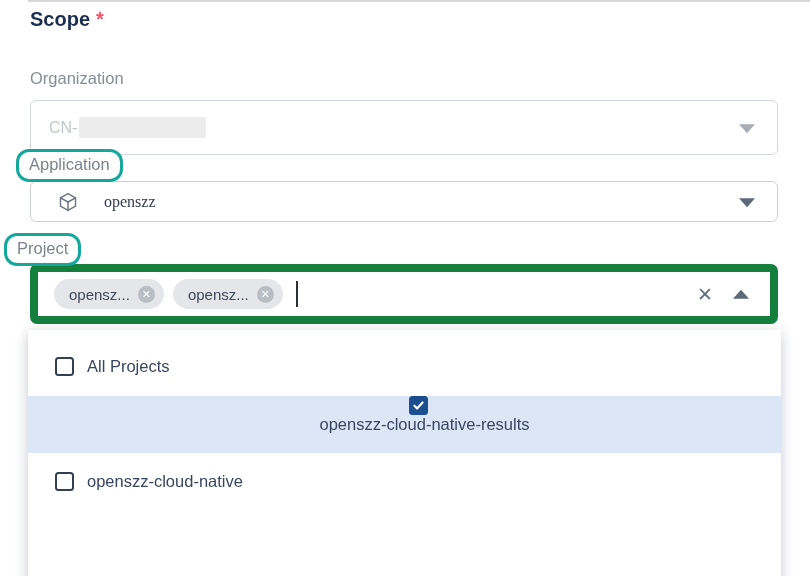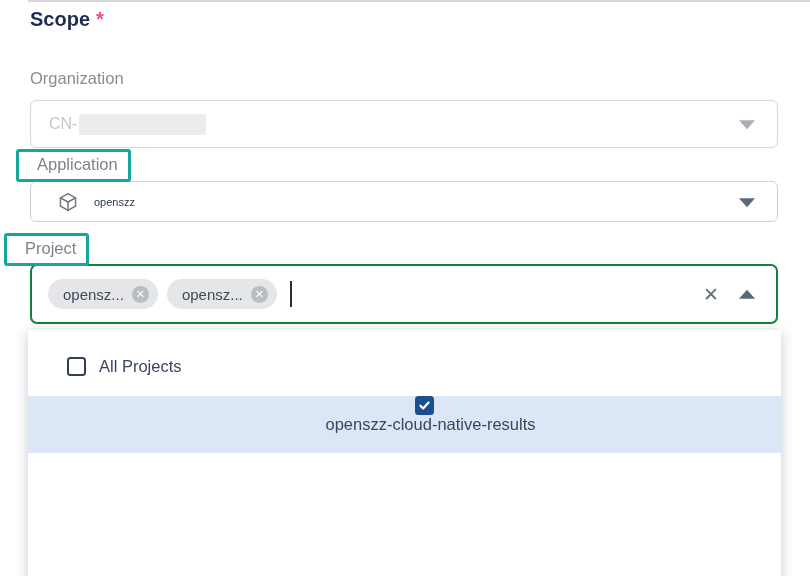--- a/index.html
+++ b/index.html
@@ -22,57 +22,57 @@
   }
   .scope-title .required { color: #f4516c; margin-left: 6px; font-weight: 700; }
 
   .field-label {
     position: absolute; font-size: 16.5px; color: #868d97;
   }
   .org-label { left: 30px; top: 69px; }
 
   .annotated-label {
     position: absolute;
-    border: 3px solid #16a79c; border-radius: 3px;
+    border: 3px solid #16a79c; border-radius: 13px;
     background: #ffffff;
-    padding: 3px 10px 5px 18px;
+    padding: 3px 10px 5px 10px;
     font-size: 16.5px; color: #7c838d;
     z-index: 3;
   }
   .app-annotation { left: 16px; top: 149px; }
   .proj-annotation { left: 4px; top: 233px; }
 
   .select-field {
     position: absolute; left: 30px; width: 748px;
     background: #fff; border: 1px solid #d5d8dd; border-radius: 6px;
     display: flex; align-items: center;
   }
-  .org-field { top: 100px; height: 48px; padding-left: 18px; align-items: center; }
+  .org-field { top: 100px; height: 55px; padding-left: 18px; align-items: center; }
   .org-value { font-size: 16px; color: #c2c6cd; }
   .redaction-box {
     width: 127px; height: 21px; background: #ececed; border-radius: 2px;
     margin-left: 2px;
     filter: blur(0.4px);
   }
 
   .caret-down {
     position: absolute; right: 22px; top: 50%; transform: translateY(-42%);
     width: 0; height: 0;
     border-left: 8px solid transparent; border-right: 8px solid transparent;
     border-top: 9px solid #a9aeb6;
   }
   .caret-down.dark { border-top-color: #5d6878; }
 
   .app-field { top: 181px; height: 41px; padding-left: 26px; border-color: #cdd1d6; }
   .cube-icon { width: 22px; height: 22px; flex: 0 0 auto; }
-  .app-value { font-size: 11px; color: #2f3b52; margin-left: 15px; }
+  .app-value { font-size: 16px; color: #2f3b52; margin-left: 25px; font-family: Liberation Serif, serif; }
 
   .proj-field {
     top: 264px; height: 60px;
-    border: 2px solid #15803d; border-radius: 7px;
+    border: 8px solid #15803d; border-radius: 7px;
     padding-left: 16px; z-index: 1;
   }
   .chip {
     height: 30px; border-radius: 15px; background: #e5e6e9;
     display: inline-flex; align-items: center;
     padding: 0 9px 0 15px; margin-right: 9px;
     font-size: 15px; color: #3f4856;
   }
   .chip-remove {
     width: 17px; height: 17px; border-radius: 50%;
@@ -97,21 +97,21 @@
 
   .options-panel {
     position: absolute; left: 28px; top: 330px; width: 753px; height: 260px;
     background: #ffffff;
     box-shadow: 0 3px 12px rgba(50, 60, 80, 0.28);
     padding-top: 8px;
     z-index: 2;
   }
   .option-row {
     height: 57.5px; display: flex; align-items: center;
-    padding-left: 39px; cursor: pointer; background: #ffffff;
+    padding-left: 27px; cursor: pointer; background: #ffffff;
   }
   .option-row.highlighted { background: #dbe7f6; flex-direction: column; }
   .checkbox {
     width: 19px; height: 19px; border: 2px solid #333f55; border-radius: 3.5px;
     background: #ffffff; flex: 0 0 auto;
     display: flex; align-items: center; justify-content: center;
   }
   .checkbox svg { display: none; }
   .checkbox.checked { background: #1c4f8f; border-color: #1c4f8f; }
   .checkbox.checked svg { display: block; }
@@ -174,13 +174,19 @@
     <span class="opt-label">All Projects</span>
   </div>
     <div class="option-row highlighted">
     <span class="checkbox checked">
       <svg width="13" height="13" viewBox="0 0 24 24" fill="none" stroke="#ffffff" stroke-width="4" stroke-linecap="round" stroke-linejoin="round">
         <polyline points="4.5 12.5 9.5 17.5 19.5 6.5"></polyline>
       </svg>
     </span>
     <span class="opt-label">openszz-cloud-native-results</span>
   </div>
+    <div class="option-row">
+    <span class="checkbox">
+      
+    </span>
+    <span class="opt-label">openszz-cloud-native</span>
+  </div>
   </div>
 
 </body></html>

